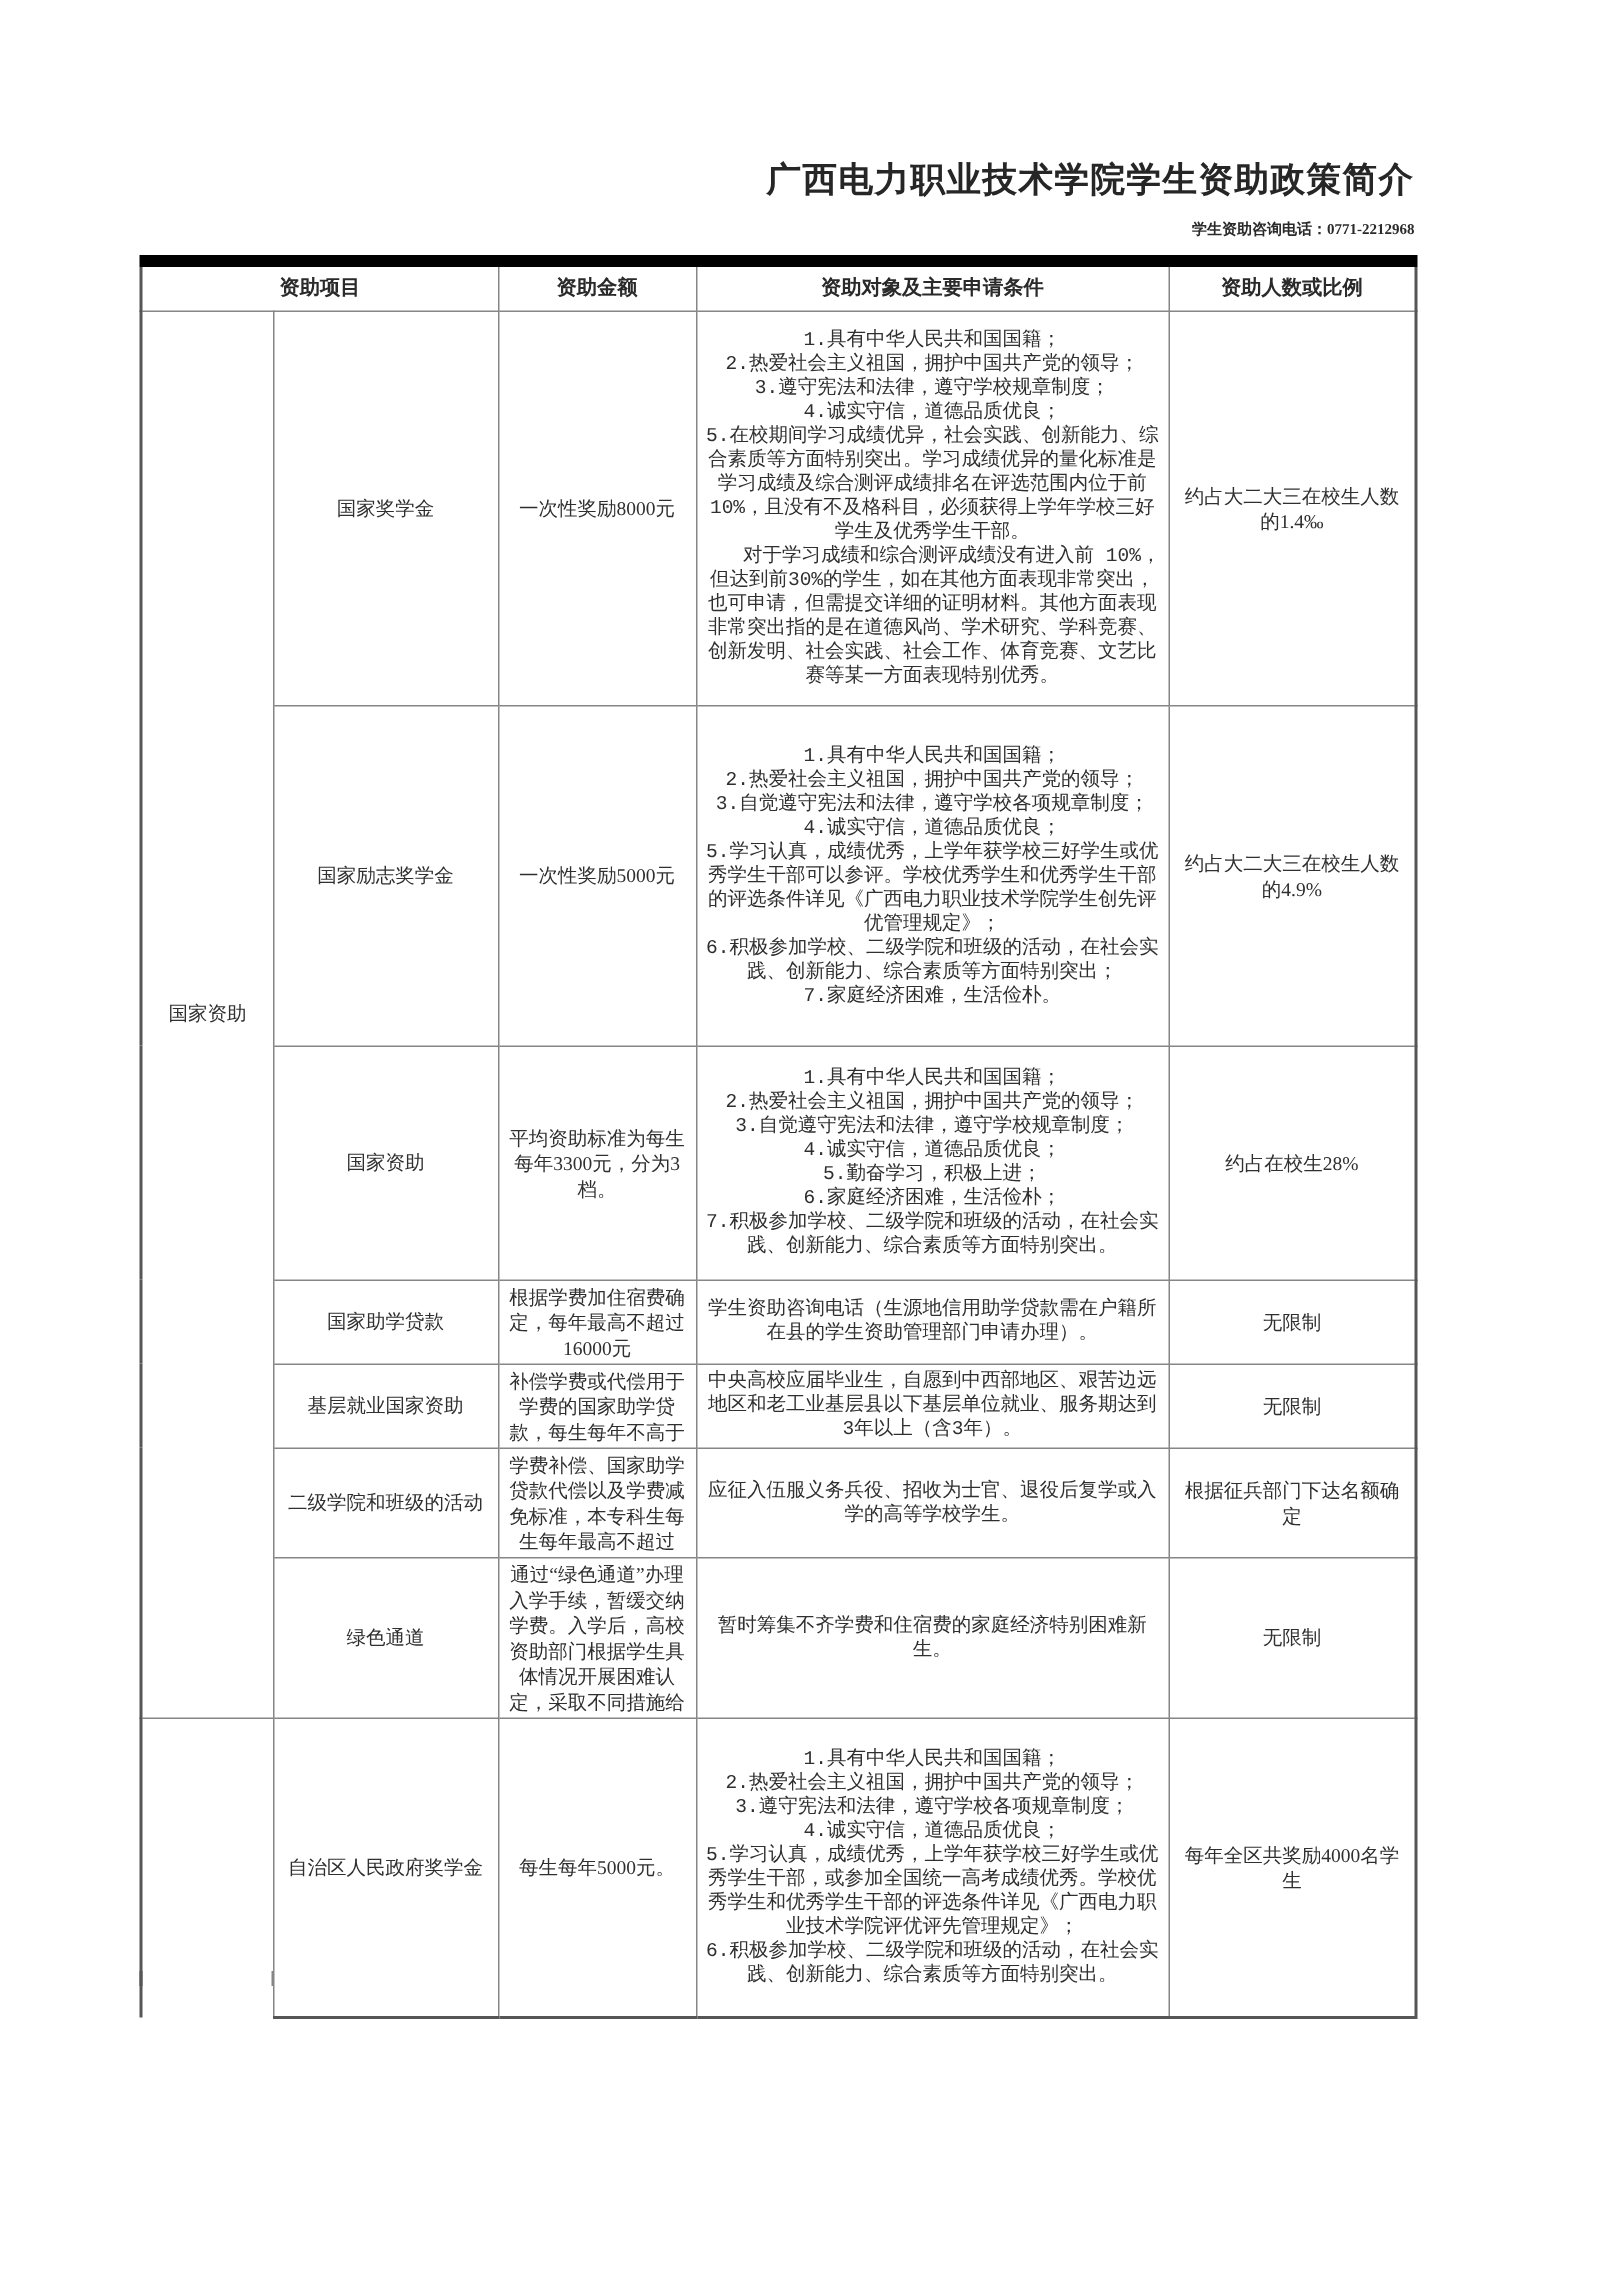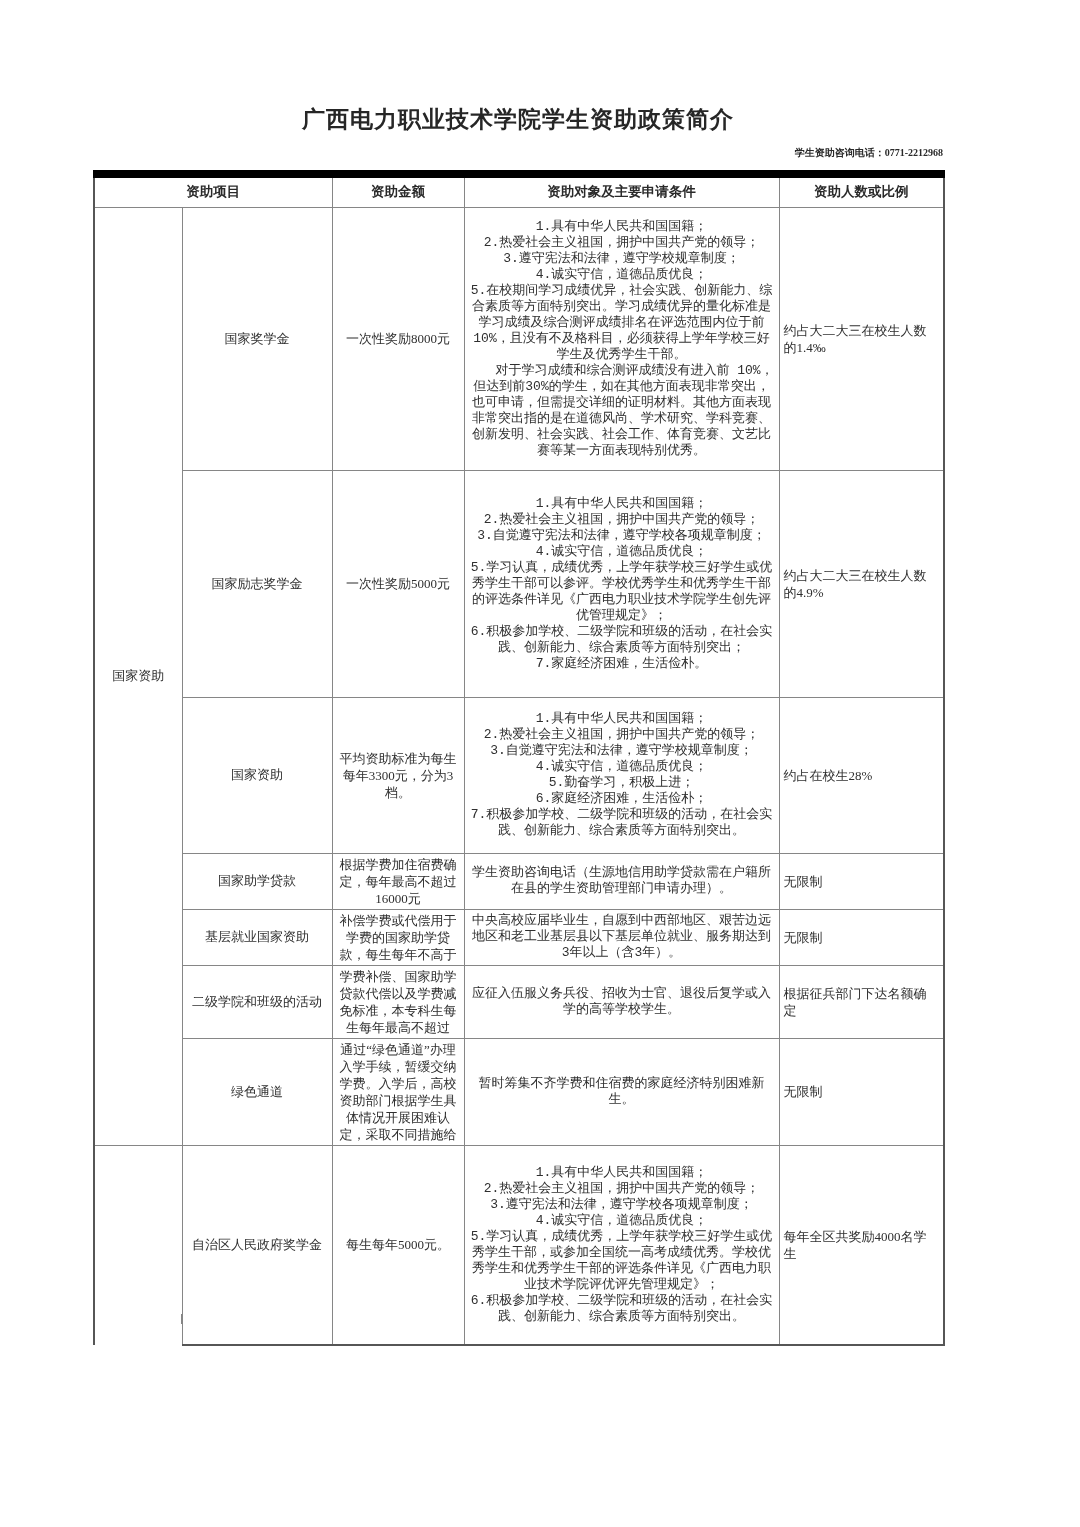--- a/index.html
+++ b/index.html
@@ -4,21 +4,21 @@
 <style>
   html,body{margin:0;padding:0;}
   body{
     width:1080px;height:1527px;background:#ffffff;position:relative;
     font-family:"Liberation Serif","DejaVu Serif",serif;
     color:#2f2f2f;
   }
   .sheet{position:absolute;left:93px;top:0;width:850px;height:1527px;}
   .doc-title{
     position:absolute;top:104px;left:0;width:100%;
-    text-align:center;font-size:23px;font-weight:bold;color:#262626;
+    text-align:right;font-size:23px;font-weight:bold;color:#262626;
     letter-spacing:1px;margin:0;
   }
   .phone-line{
     position:absolute;top:146px;left:0;width:100%;
     text-align:right;font-size:10px;font-weight:bold;color:#2a2a2a;
   }
   table.aid{
     position:absolute;top:170px;left:0;
     border-collapse:collapse;table-layout:fixed;width:850px;
     border-top:8px solid #000000;border-left:2px solid #565656;border-right:2px solid #565656;
@@ -29,21 +29,21 @@
     padding:2px 4px;box-sizing:border-box;
   }
   table.aid thead th{
     font-size:13.5px;font-weight:bold;text-align:center;color:#2a2a2a;
     height:33px;padding:0 2px;
   }
   td.cell-group{text-align:center;font-size:13px;padding:0 2px;margin-top:20px;}
   td.cell-project{text-align:center;font-size:13px;padding:0 4px;}
   td.cell-amount{text-align:center;line-height:17px;white-space:pre-wrap;padding:2px 3px;}
   td.cell-cond{text-align:center;line-height:16px;white-space:pre-wrap;padding:3px 6px;font-family:Liberation Mono, monospace;}
-  td.cell-quota{line-height:17px;white-space:pre-wrap;padding:2px 6px;}
+  td.cell-quota{text-align:center;line-height:17px;white-space:pre-wrap;padding:2px 6px;}
   tr.r0{height:263px;} tr.r1{height:227px;} tr.r2{height:156px;}
   tr.r3{height:50px;}  tr.r4{height:50px;}  tr.r5{height:63px;}
   tr.r6{height:102px;} tr.r7{height:200px;}
   
   tr.r7 td{border-bottom:2px solid #565656;}
   tr.r7 td.cell-group{border-bottom:none;}
   .stub{position:absolute;background:#565656;}
   .stub-left{left:0;top:1314px;width:2px;height:10px;}
   .stub-mid{left:88px;top:1314px;width:1px;height:10px;background:#868686;}
 </style>

